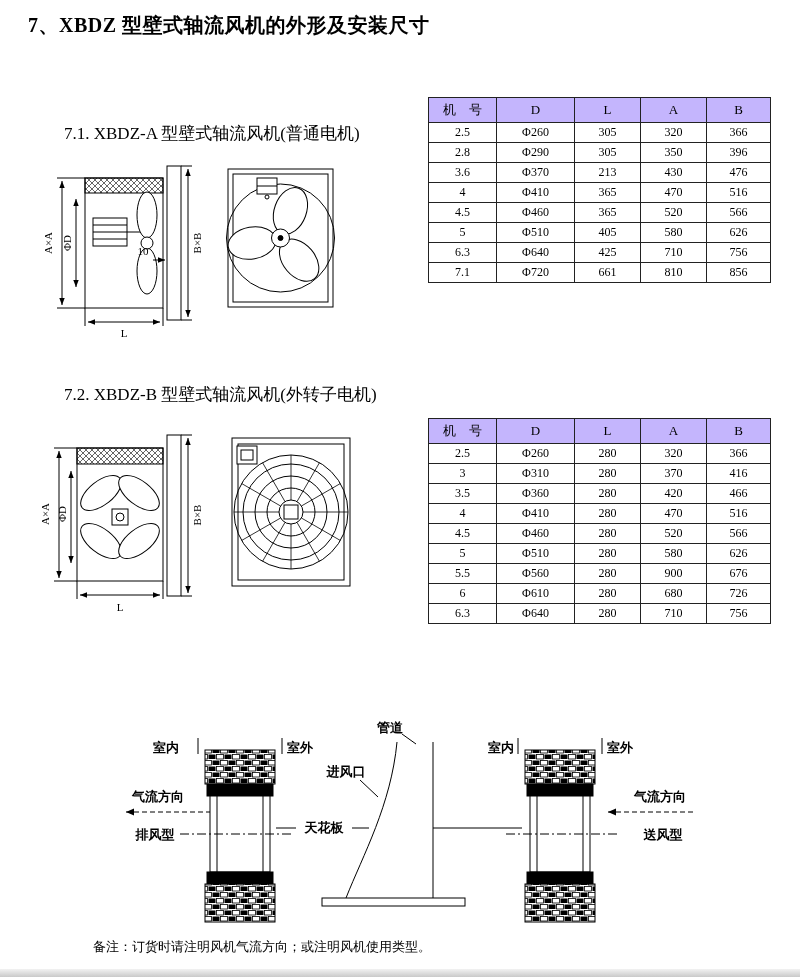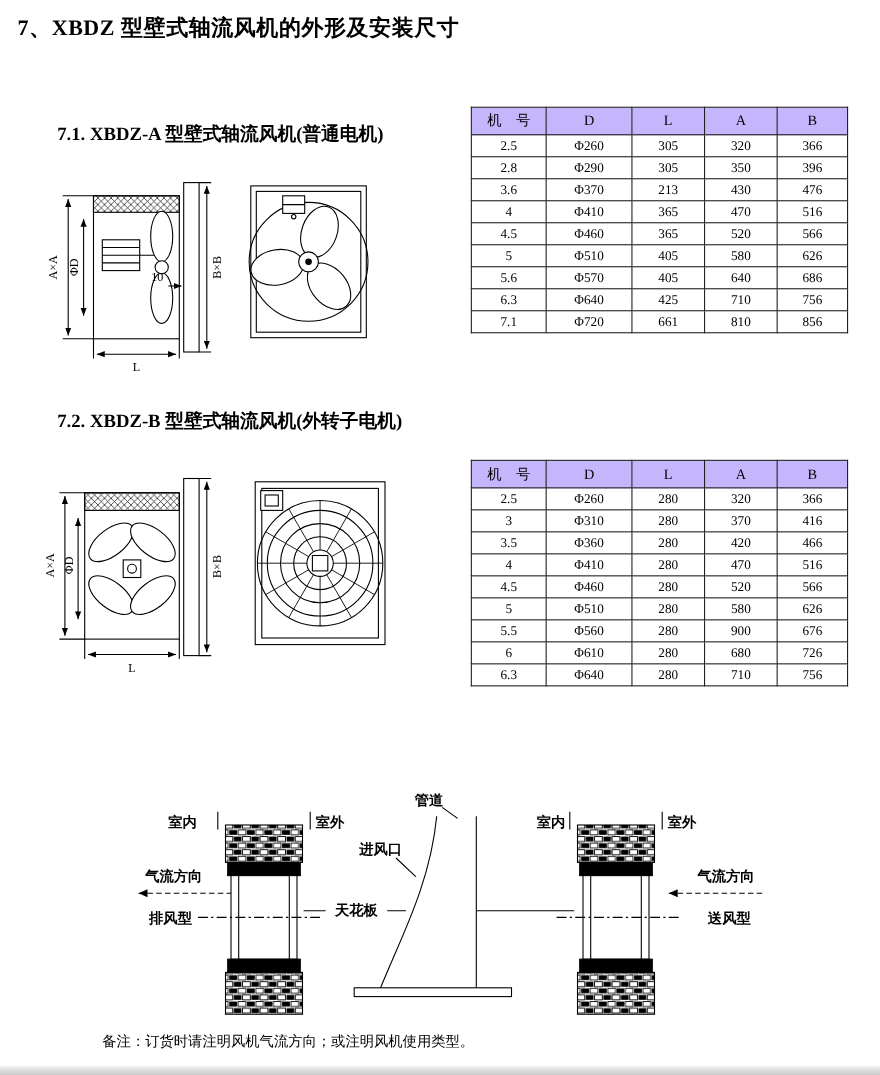--- a/index.html
+++ b/index.html
@@ -3,21 +3,21 @@
 <meta charset="utf-8">
 <style>
   * { box-sizing: border-box; }
   html,body { margin:0; padding:0; background:#888; }
   .page {
     position:relative; width:800px; height:977px; margin:0 auto;
     background:#ffffff; overflow:hidden;
     font-family:"Liberation Serif", serif; color:#000;
   }
   .h-main { position:absolute; margin:0; font-size:20px; font-weight:bold; letter-spacing:0.5px; }
-  .h-sub  { position:absolute; margin:0; font-size:17px; font-weight:bold; }
+  .h-sub  { position:absolute; margin:12px; font-size:17px; font-weight:normal; }
   .footnote { position:absolute; font-size:13px; }
   .page-edge { position:absolute; left:0; top:969px; width:800px; height:8px;
     background:linear-gradient(#f2f2f2,#c9c9c9); }
 
   table.spec { position:absolute; border-collapse:collapse; font-size:12px; }
   table.spec th, table.spec td {
     border:1px solid #222; text-align:center; padding:0 3px;
   }
   table.spec th { background:#c4b5fd; font-weight:normal; height:25px; font-size:13px; }
   table.spec td { height:20px; }
@@ -25,21 +25,21 @@
   svg.fig { position:absolute; }
   svg text { font-family:"Liberation Serif", serif; fill:#000; stroke:none; }
   .dimtext text { font-size:11px; text-anchor:middle; }
   .maplbl text { font-size:13px; font-weight:bold; text-anchor:middle; }
 </style>
 </head>
 <body>
 
 <div class="page">
 
-  <h1 class="h-main" style="left:16px; top:12px;">7、XBDZ 型壁式轴流风机的外形及安装尺寸</h1>
+  <h1 class="h-main" style="left:28px; top:12px;">7、XBDZ 型壁式轴流风机的外形及安装尺寸</h1>
 
   <h2 class="h-sub" style="left:52px; top:110px;">7.1. XBDZ-A 型壁式轴流风机(普通电机)</h2>
 
   <svg class="fig" style="left:35px; top:156px;" width="340" height="192" viewBox="0 0 340 192">
     <defs>
       <pattern id="hatch1" width="6" height="6" patternUnits="userSpaceOnUse">
         <path d="M0,6 L6,0 M0,0 L6,6" stroke="#000" stroke-width="0.6"></path>
       </pattern>
       <marker id="ar1" viewBox="0 0 10 10" refX="9" refY="5" markerWidth="8" markerHeight="8" orient="auto-start-reverse">
         <path d="M0,1.5 L9,5 L0,8.5 z" fill="#000"></path>
@@ -145,27 +145,20 @@
           <td>566</td>
         </tr>
         <tr>
           <td>5</td>
           <td>Φ510</td>
           <td>405</td>
           <td>580</td>
           <td>626</td>
         </tr>
         <tr>
-          <td>5.6</td>
-          <td>Φ570</td>
-          <td>405</td>
-          <td>640</td>
-          <td>686</td>
-        </tr>
-        <tr>
           <td>6.3</td>
           <td>Φ640</td>
           <td>425</td>
           <td>710</td>
           <td>756</td>
         </tr>
         <tr>
           <td>7.1</td>
           <td>Φ720</td>
           <td>661</td>

